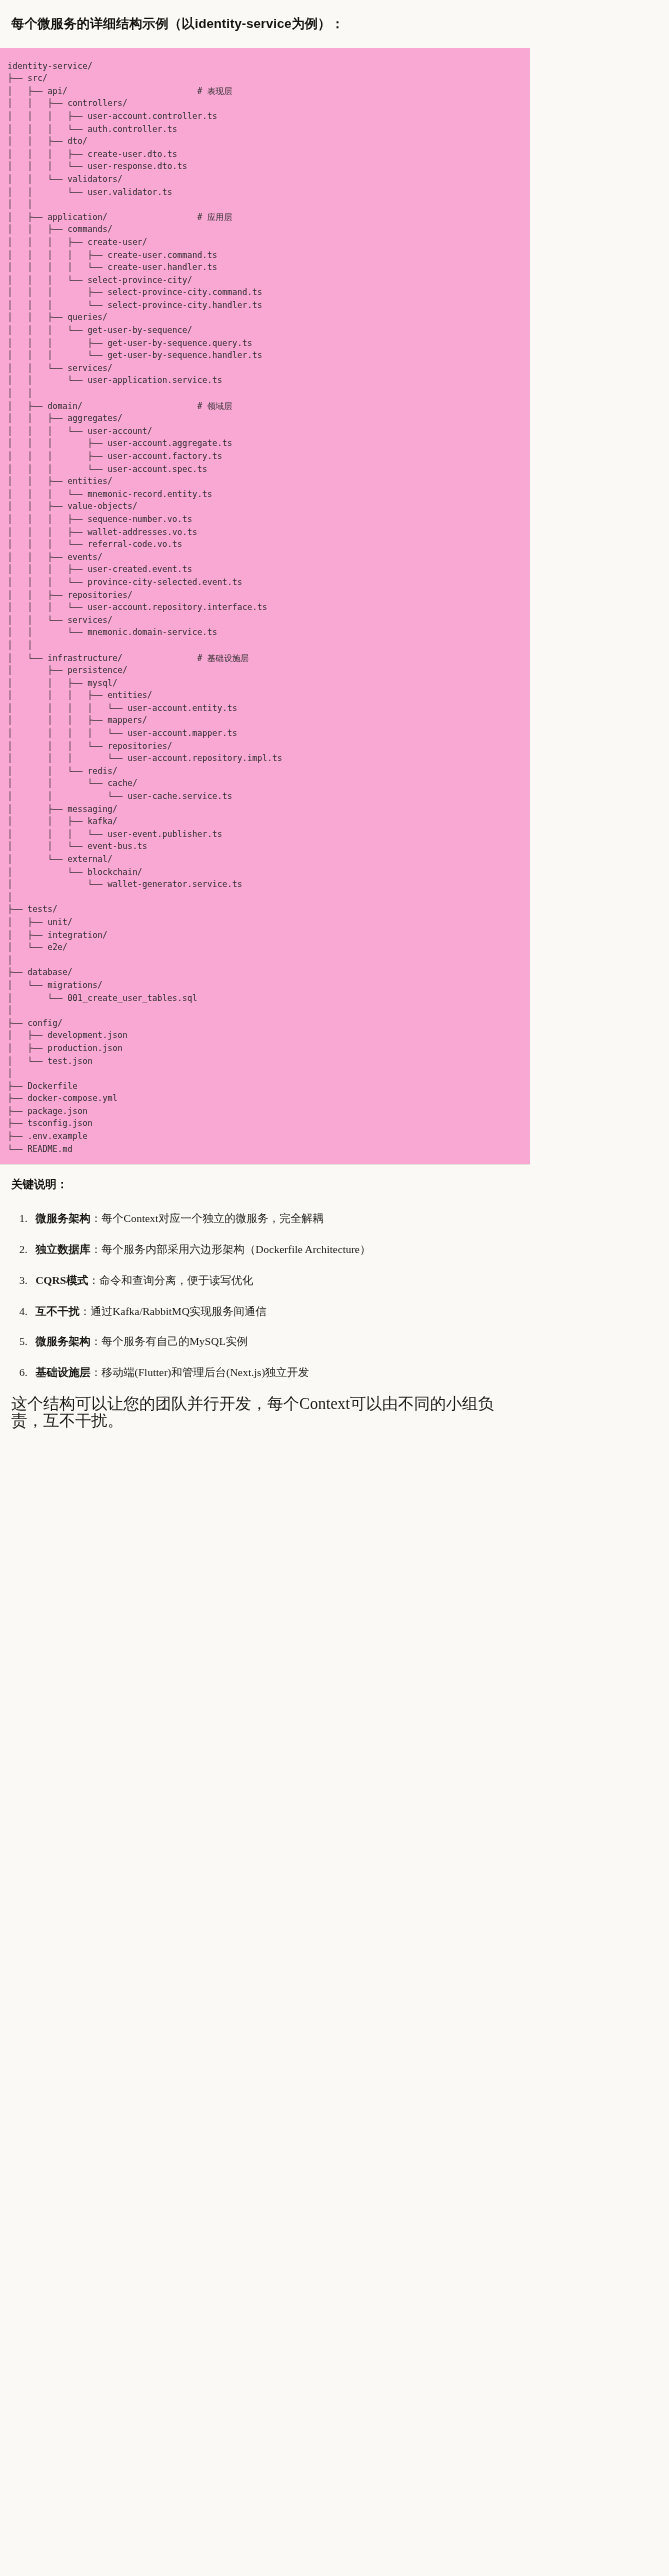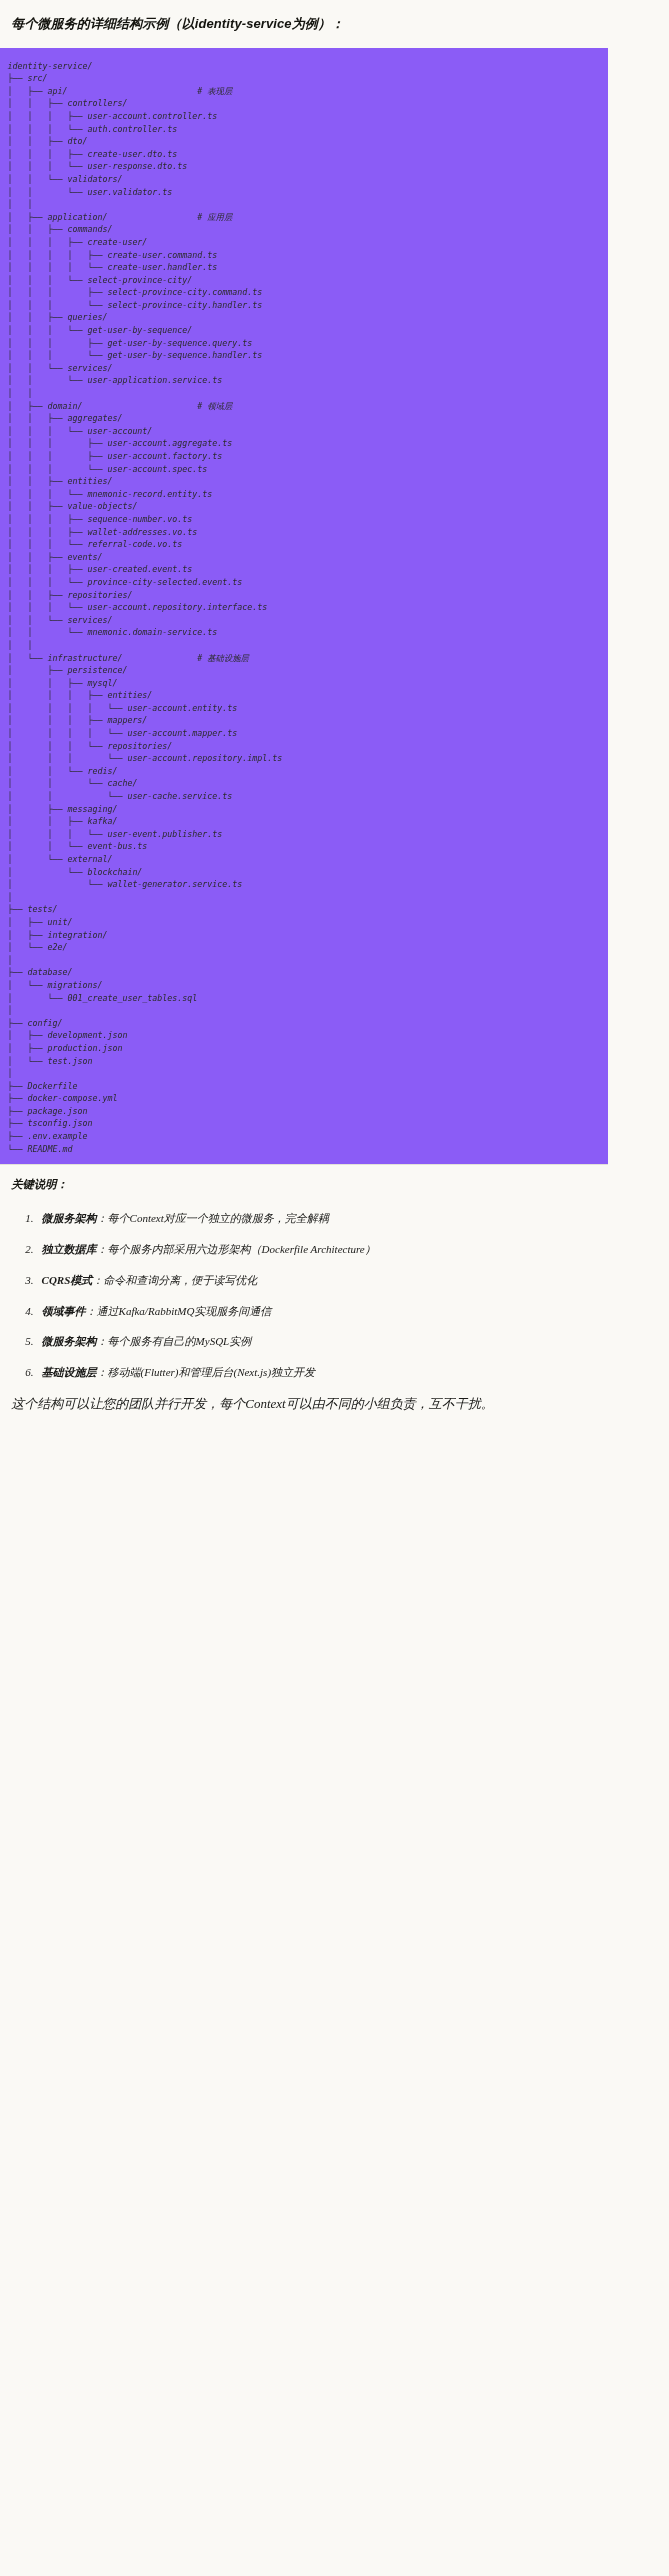--- a/index.html
+++ b/index.html
@@ -7,42 +7,41 @@
     padding: 0;
     background: #faf9f5;
   }
   body {
     width: 669px;
     font-family: "Liberation Serif", "DejaVu Serif", serif;
     color: #1a1a18;
     -webkit-font-smoothing: antialiased;
   }
   .page {
-    width: 608px;
+    width: 530px;
     box-sizing: border-box;
     background: #faf9f5;
     position: relative;
-    font-style: italic;
   }
   .title {
     font-family: "Liberation Sans", "DejaVu Sans", sans-serif;
     font-weight: bold;
     font-size: 13px;
     line-height: 19px;
     padding: 5px 11.3px 6.3px 11.3px;
     letter-spacing: 0.1px;
     color: #14140f;
   }
   .rule {
     height: 0.6px;
     background: #e3e1d9;
     width: 100%;
   }
   .code-block {
-    background: #8b5cf6;
+    background: #f9a8d4;
     padding: 11.3px 0 8.8px 0;
   }
   pre.tree {
     margin: 0;
     padding: 0 0 0 7.5px;
     font-family: "DejaVu Sans Mono", "Liberation Mono", monospace;
     font-size: 8.3px;
     line-height: 12.6px;
     color: #2b2b2b;
     white-space: pre;
@@ -54,21 +53,21 @@
   .keys-title {
     font-family: "Liberation Sans", "DejaVu Sans", sans-serif;
     font-weight: bold;
     font-size: 11.3px;
     line-height: 17.5px;
     margin-bottom: 17px;
     color: #14140f;
   }
   ol.keys {
     list-style: none;
-    margin: 14px;
+    margin: 8px;
     padding: 0;
     counter-reset: keyitem;
   }
   ol.keys > li {
     counter-increment: keyitem;
     font-size: 11px;
     line-height: 16.3px;
     margin-bottom: 14.4px;
     position: relative;
     padding-left: 16.3px;
@@ -77,21 +76,21 @@
     content: counter(keyitem) ".";
     position: absolute;
     left: 0;
     top: 0;
     font-size: 11px;
   }
   ol.keys > li .kterm {
     font-weight: bold;
   }
   .footnote {
-    font-size: 13px;
+    font-size: 16px;
     line-height: 17px;
     margin-top: 3.8px;
     padding-bottom: 8.8px;
   }
 </style>
 </head>
 <body>
 
 <div class="page">
 
@@ -190,21 +189,21 @@
   </div>
 
   <div class="rule"></div>
 
   <div class="keys-wrap">
     <div class="keys-title">关键说明：</div>
     <ol class="keys">
         <li><span class="kterm">微服务架构</span><span>：</span><span>每个Context对应一个独立的微服务，完全解耦</span></li>
         <li><span class="kterm">独立数据库</span><span>：</span><span>每个服务内部采用六边形架构（Dockerfile Architecture）</span></li>
         <li><span class="kterm">CQRS模式</span><span>：</span><span>命令和查询分离，便于读写优化</span></li>
-        <li><span class="kterm">领域事件</span><span>：</span><span>通过Kafka/RabbitMQ实现服务间通信</span></li>
+        <li><span class="kterm">互不干扰</span><span>：</span><span>通过Kafka/RabbitMQ实现服务间通信</span></li>
         <li><span class="kterm">微服务架构</span><span>：</span><span>每个服务有自己的MySQL实例</span></li>
         <li><span class="kterm">基础设施层</span><span>：</span><span>移动端(Flutter)和管理后台(Next.js)独立开发</span></li>
       </ol>
     <div class="footnote">这个结构可以让您的团队并行开发，每个Context可以由不同的小组负责，互不干扰。</div>
   </div>
 
 </div>
 
 
 </body></html>

